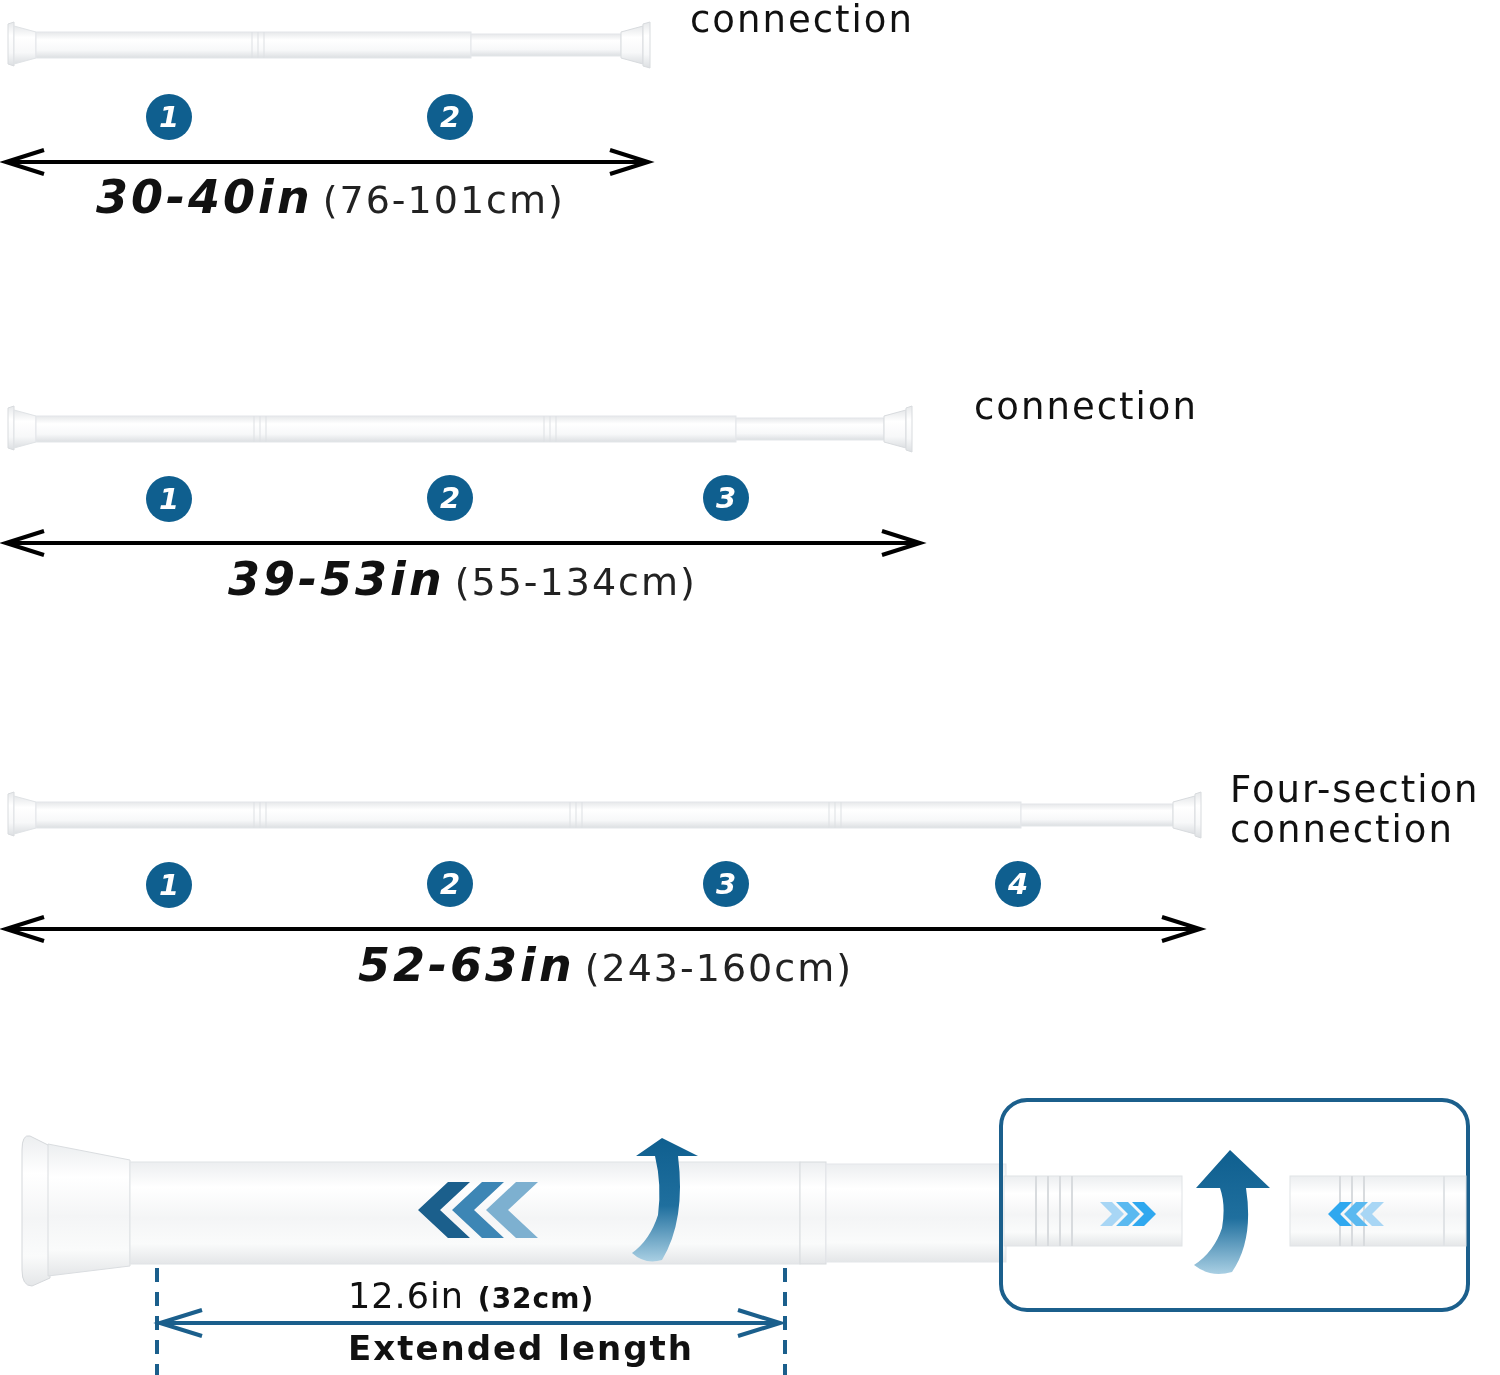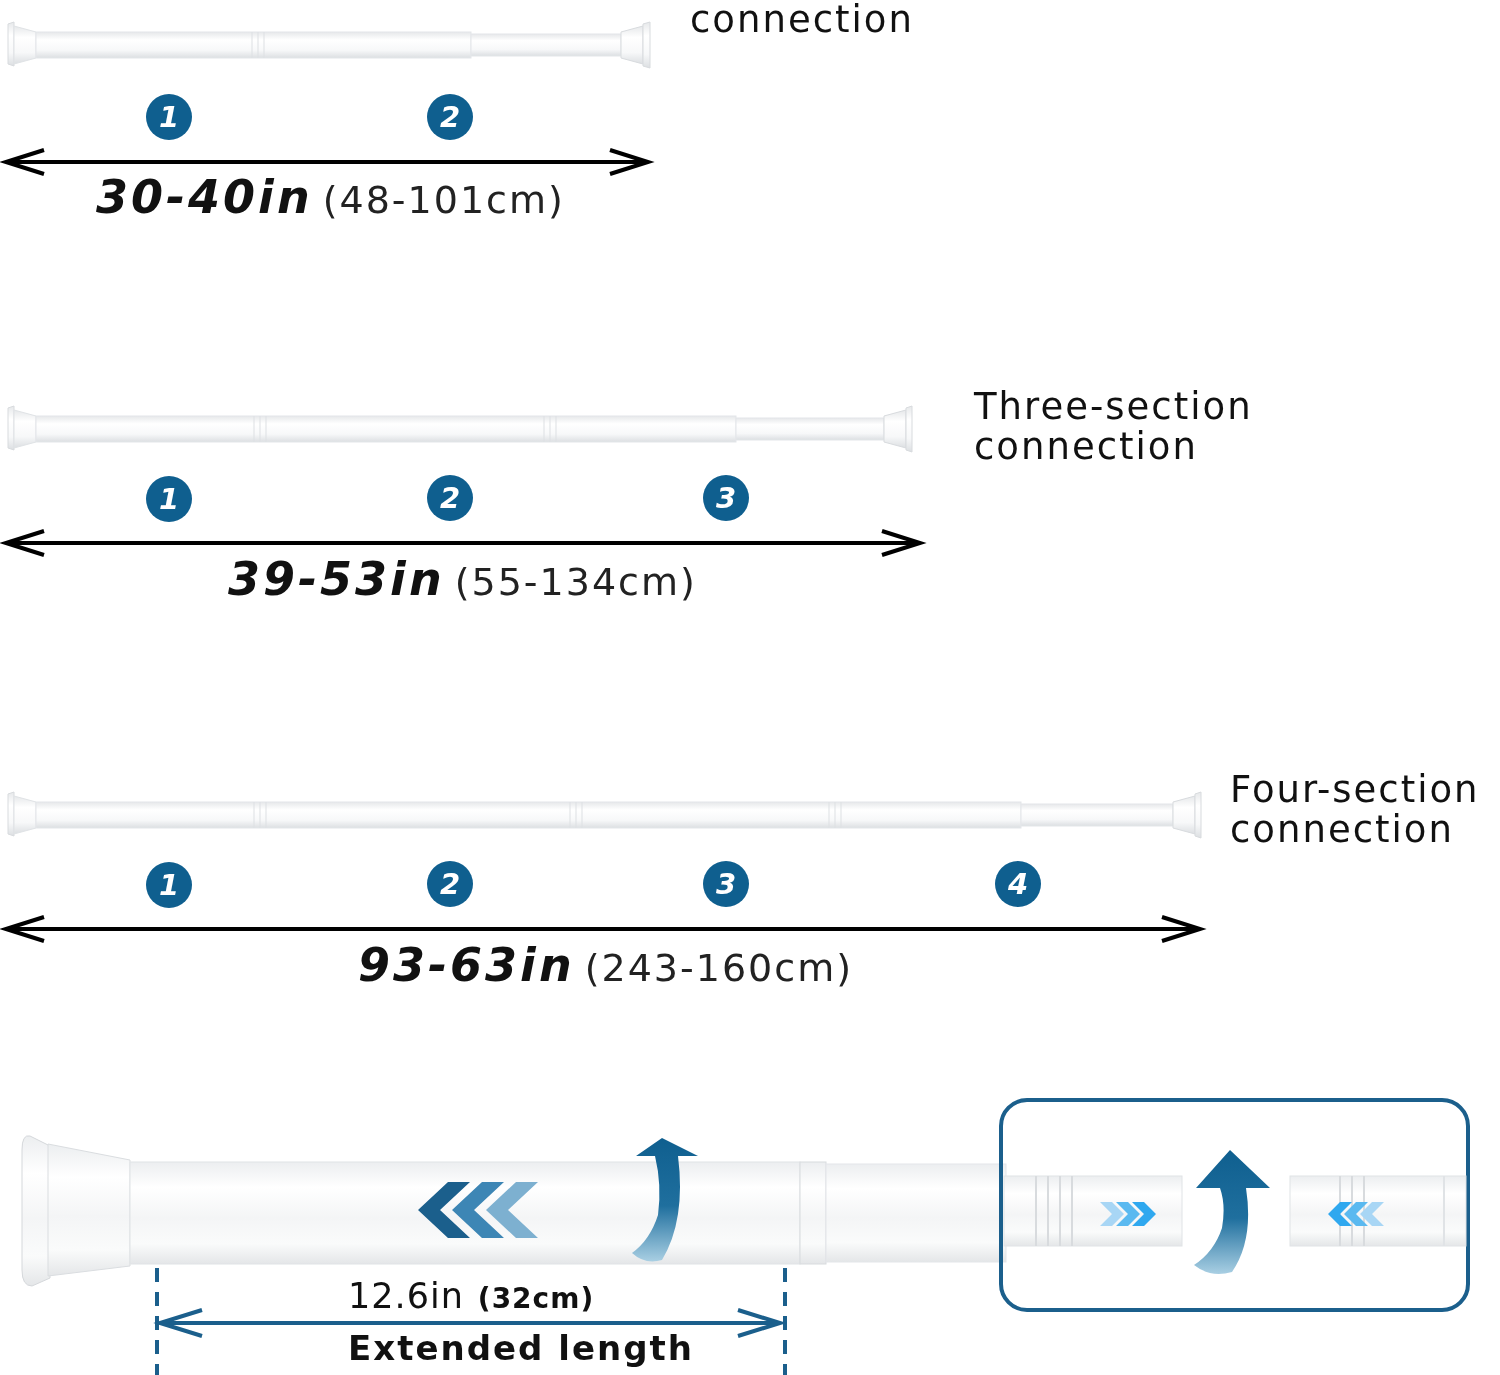--- a/index.html
+++ b/index.html
@@ -47,41 +47,40 @@
     <span>connection</span>
   </div>
   <div class="badge" style="left:146px; top:94px;">1</div>
   <div class="badge" style="left:427px; top:94px;">2</div>
   <svg class="abs" style="left:0; top:144px;" width="660" height="36" viewBox="0 0 660 36">
     <line x1="6" y1="18" x2="648" y2="18" stroke="#000" stroke-width="4"></line>
     <polyline points="44,6 6,18 44,30" fill="none" stroke="#000" stroke-width="4"></polyline>
     <polyline points="610,6 648,18 610,30" fill="none" stroke="#000" stroke-width="4"></polyline>
   </svg>
   <div class="measure" style="left:96px; top:170px;">
-    <span class="big">30-40in</span><span class="small">(48-101cm)</span>
+    <span class="big">30-40in</span><span class="small">(76-101cm)</span>
   </div>
 </div>
 
 <div>
   <svg class="rod-svg" style="top:402px;" width="920" height="56" viewBox="0 0 920 56">
     <path d="M8 6 L14 4 L14 48 L8 46 Z" fill="url(#rodg)" stroke="#d8dbde"></path>
     <path d="M14 8 L36 14 L36 40 L14 46 Z" fill="url(#rodg)" stroke="#e0e3e6"></path>
     <rect x="36" y="14" width="700" height="26" fill="url(#rodg)" stroke="#e3e6e9"></rect>
     <rect x="736" y="16" width="148" height="22" fill="url(#rodg)" stroke="#e3e6e9"></rect>
     <line x1="254" y1="14" x2="254" y2="40" stroke="#dde0e3"></line>
     <line x1="260" y1="14" x2="260" y2="40" stroke="#dde0e3"></line>
     <line x1="266" y1="14" x2="266" y2="40" stroke="#dde0e3"></line>
     <line x1="544" y1="14" x2="544" y2="40" stroke="#dde0e3"></line>
     <line x1="550" y1="14" x2="550" y2="40" stroke="#dde0e3"></line>
     <line x1="556" y1="14" x2="556" y2="40" stroke="#dde0e3"></line>
     <path d="M884 14 L906 8 L906 46 L884 40 Z" fill="url(#rodg)" stroke="#d8dbde"></path>
     <path d="M906 6 L912 4 L912 50 L906 48 Z" fill="url(#rodg)" stroke="#d8dbde"></path>
   </svg>
   <div class="section-title" style="left:974px; top:387px;">
-    <span>Three-section</span>
     <span>connection</span>
   </div>
   <div class="badge" style="left:146px; top:476px;">1</div>
   <div class="badge" style="left:427px; top:475px;">2</div>
   <div class="badge" style="left:703px; top:475px;">3</div>
   <svg class="abs" style="left:0; top:525px;" width="930" height="36" viewBox="0 0 930 36">
     <line x1="6" y1="18" x2="920" y2="18" stroke="#000" stroke-width="4"></line>
     <polyline points="44,6 6,18 44,30" fill="none" stroke="#000" stroke-width="4"></polyline>
     <polyline points="882,6 920,18 882,30" fill="none" stroke="#000" stroke-width="4"></polyline>
   </svg>
@@ -115,21 +114,21 @@
   <div class="badge" style="left:146px; top:862px;">1</div>
   <div class="badge" style="left:427px; top:861px;">2</div>
   <div class="badge" style="left:703px; top:861px;">3</div>
   <div class="badge" style="left:995px; top:861px;">4</div>
   <svg class="abs" style="left:0; top:911px;" width="1210" height="36" viewBox="0 0 1210 36">
     <line x1="6" y1="18" x2="1200" y2="18" stroke="#000" stroke-width="4"></line>
     <polyline points="44,6 6,18 44,30" fill="none" stroke="#000" stroke-width="4"></polyline>
     <polyline points="1162,6 1200,18 1162,30" fill="none" stroke="#000" stroke-width="4"></polyline>
   </svg>
   <div class="measure" style="left:358px; top:938px;">
-    <span class="big">93-63in</span><span class="small">(243-160cm)</span>
+    <span class="big">52-63in</span><span class="small">(243-160cm)</span>
   </div>
 </div>
 
 <div>
   <svg class="abs" style="left:0; top:1090px;" width="1500" height="285" viewBox="0 0 1500 285">
     <defs>
       <linearGradient id="bigrod" x1="0" y1="0" x2="0" y2="1">
         <stop offset="0" stop-color="#eceef0"></stop>
         <stop offset="0.25" stop-color="#ffffff"></stop>
         <stop offset="0.55" stop-color="#f4f5f6"></stop>

